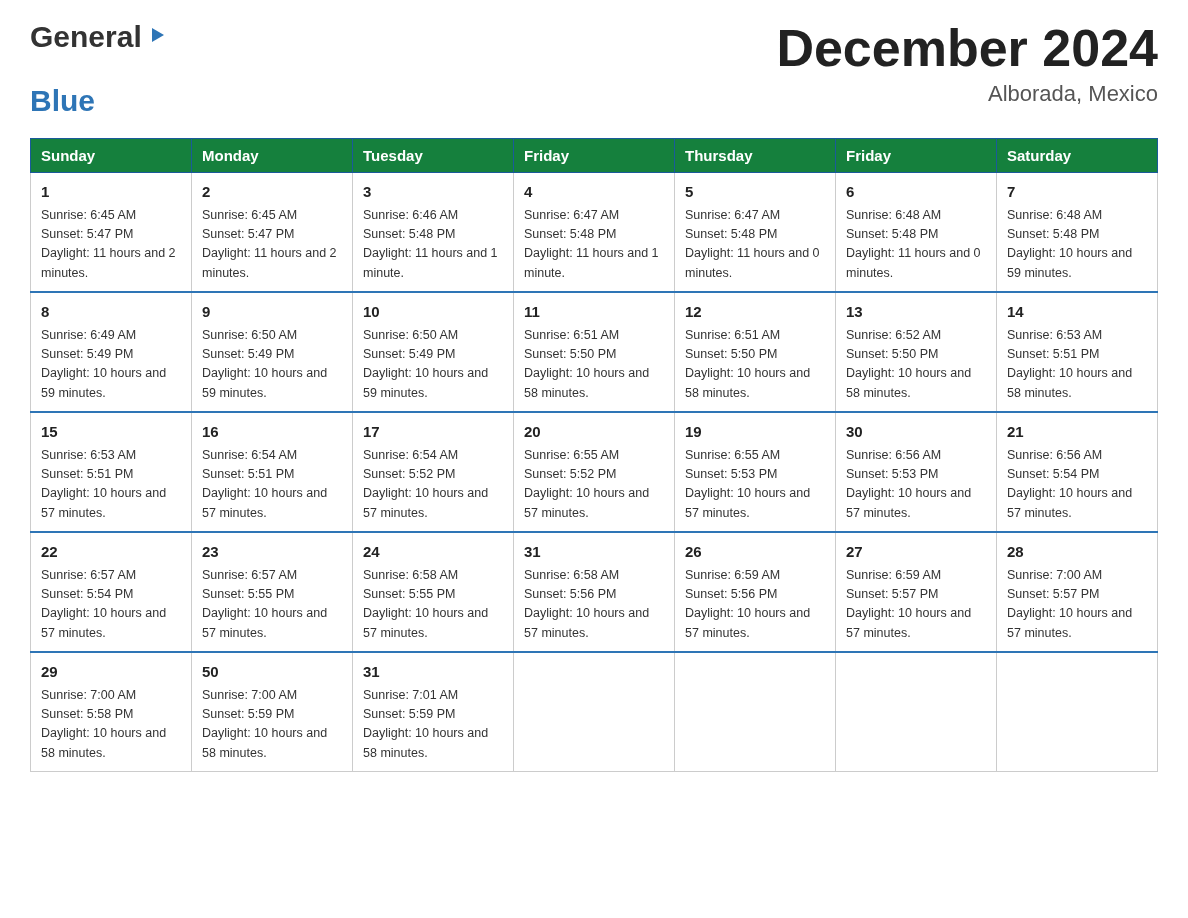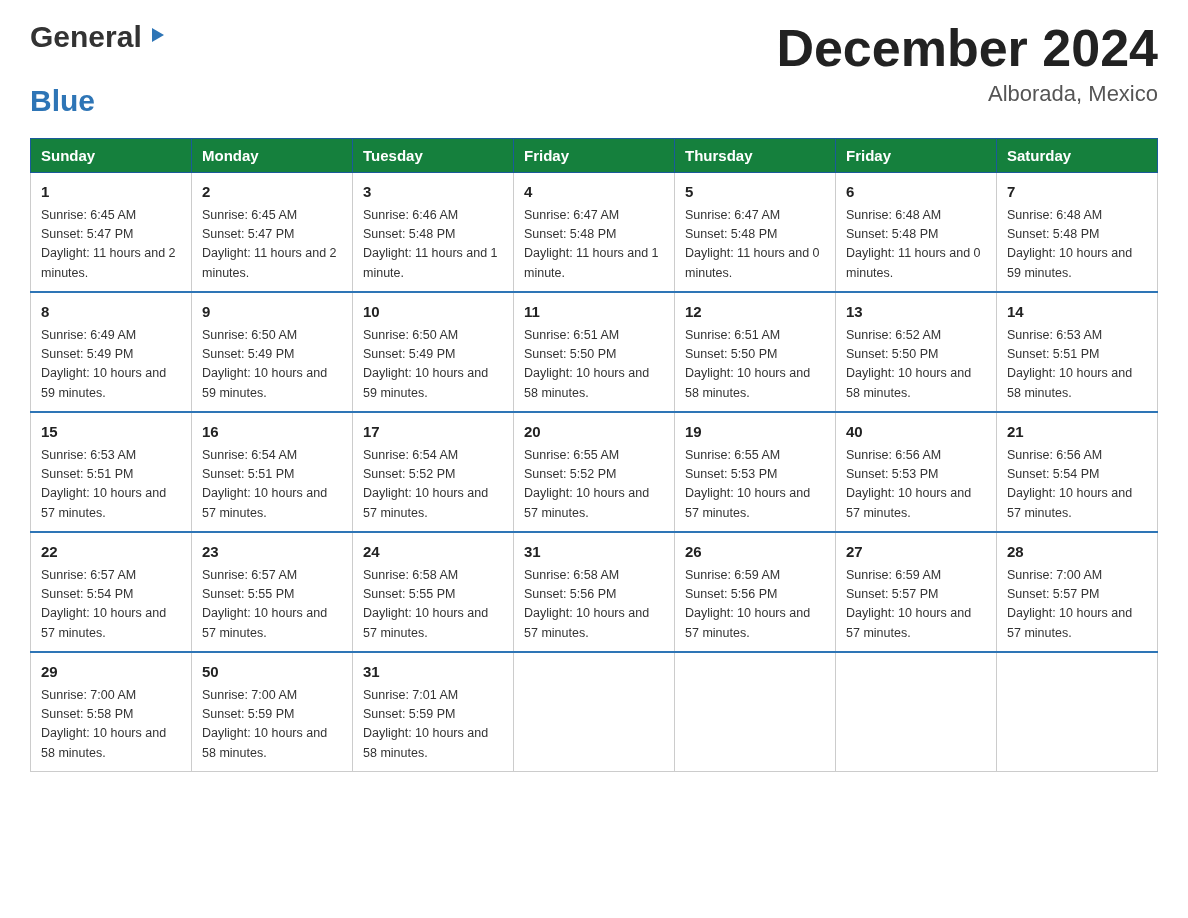--- a/index.html
+++ b/index.html
@@ -250,21 +250,21 @@
 Sunset: 5:52 PM
 Daylight: 10 hours and 57 minutes.</div>
         </td>
         <td>
           <span class="day-number">19</span>
           <div class="day-info" style="white-space: pre-line;">Sunrise: 6:55 AM
 Sunset: 5:53 PM
 Daylight: 10 hours and 57 minutes.</div>
         </td>
         <td>
-          <span class="day-number">40</span>
+          <span class="day-number">30</span>
           <div class="day-info" style="white-space: pre-line;">Sunrise: 6:56 AM
 Sunset: 5:53 PM
 Daylight: 10 hours and 57 minutes.</div>
         </td>
         <td>
           <span class="day-number">21</span>
           <div class="day-info" style="white-space: pre-line;">Sunrise: 6:56 AM
 Sunset: 5:54 PM
 Daylight: 10 hours and 57 minutes.</div>
         </td>

